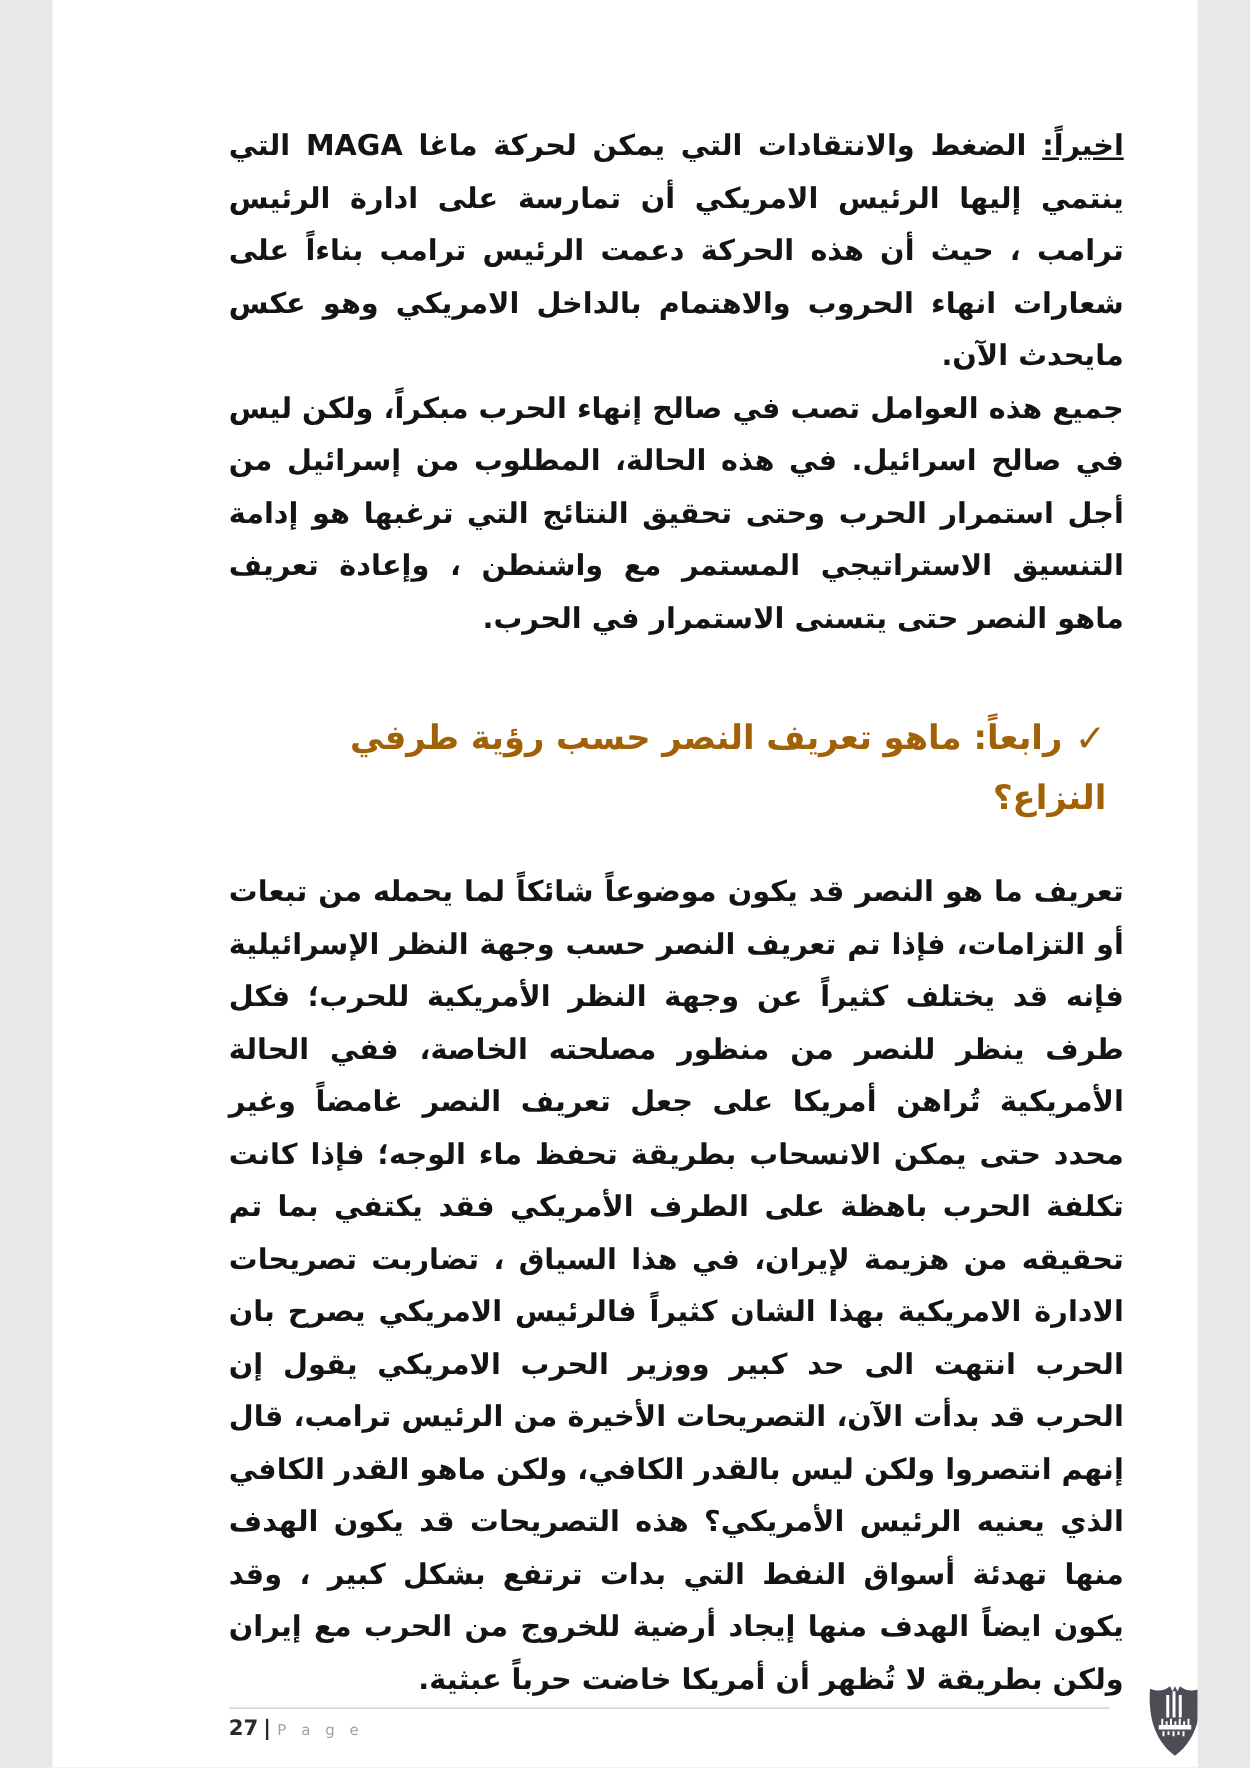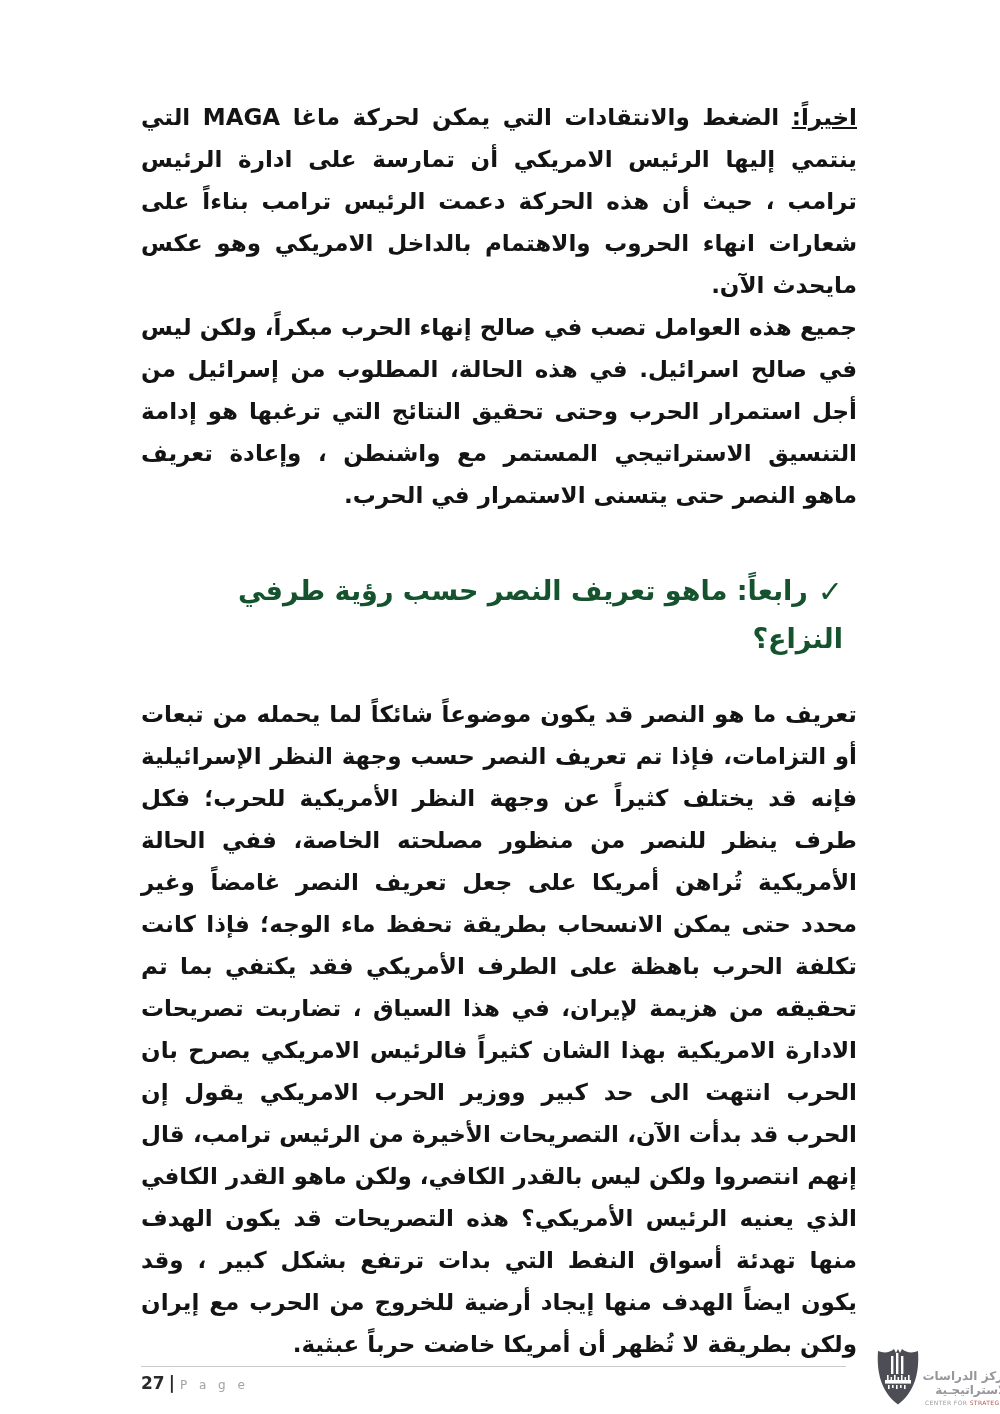--- a/index.html
+++ b/index.html
@@ -1,18 +1,18 @@
 <!DOCTYPE html>
 <html lang="ar"><head>
 <meta charset="utf-8">
 <style>
   html,body { margin:0; padding:0; background:#e8e8e8; }
   .page {
     position:relative;
-    width:1000px; height:1414px;
+    width:916px; height:1414px;
     margin:0 auto;
     background:#ffffff;
     overflow:hidden;
     font-family:"DejaVu Sans", sans-serif;
   }
   .content {
     position:absolute;
     top:0; left:141px;
     width:716px;
     padding-top:96px;
@@ -26,21 +26,21 @@
     color:#141414;
     line-height:42px;
     text-align:justify;
     text-justify:inter-word;
   }
   .lead { text-decoration:underline; }
   .heading {
     margin:50px 14px 30px 0;
     direction:rtl;
     text-align:right;
-    color:#14532d;
+    color:#a16207;
     font-size:27px;
     font-weight:bold;
     line-height:48px;
   }
   .check {
     display:inline-block;
     font-size:30px;
     transform:translateY(2px);
     margin-left:10px;
   }

